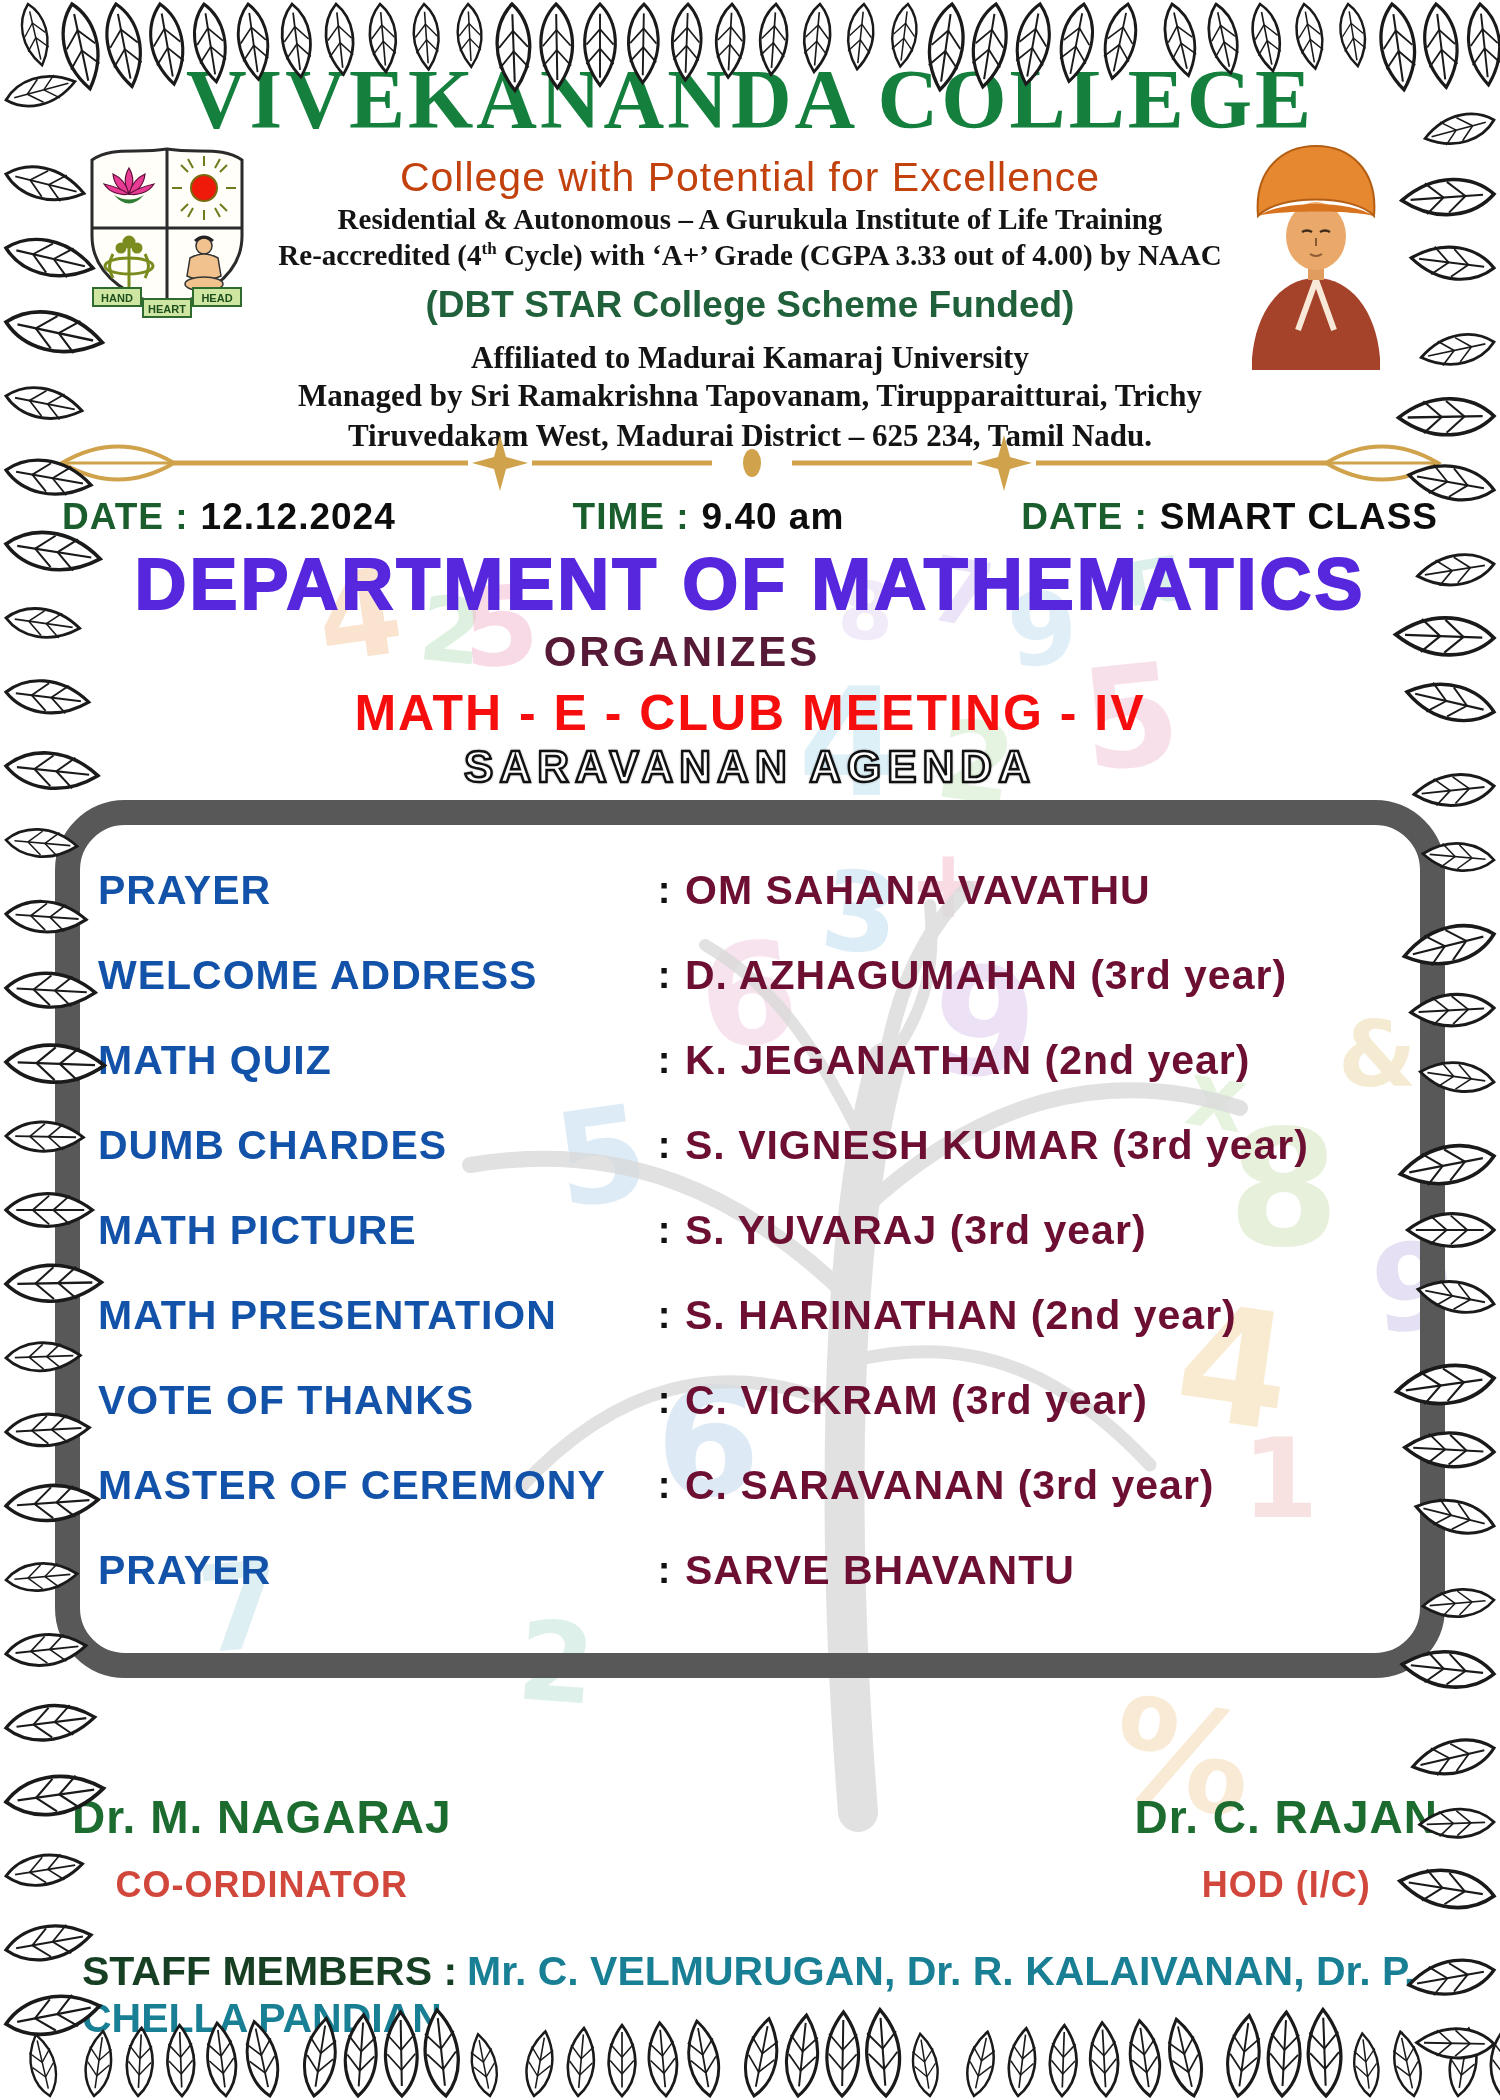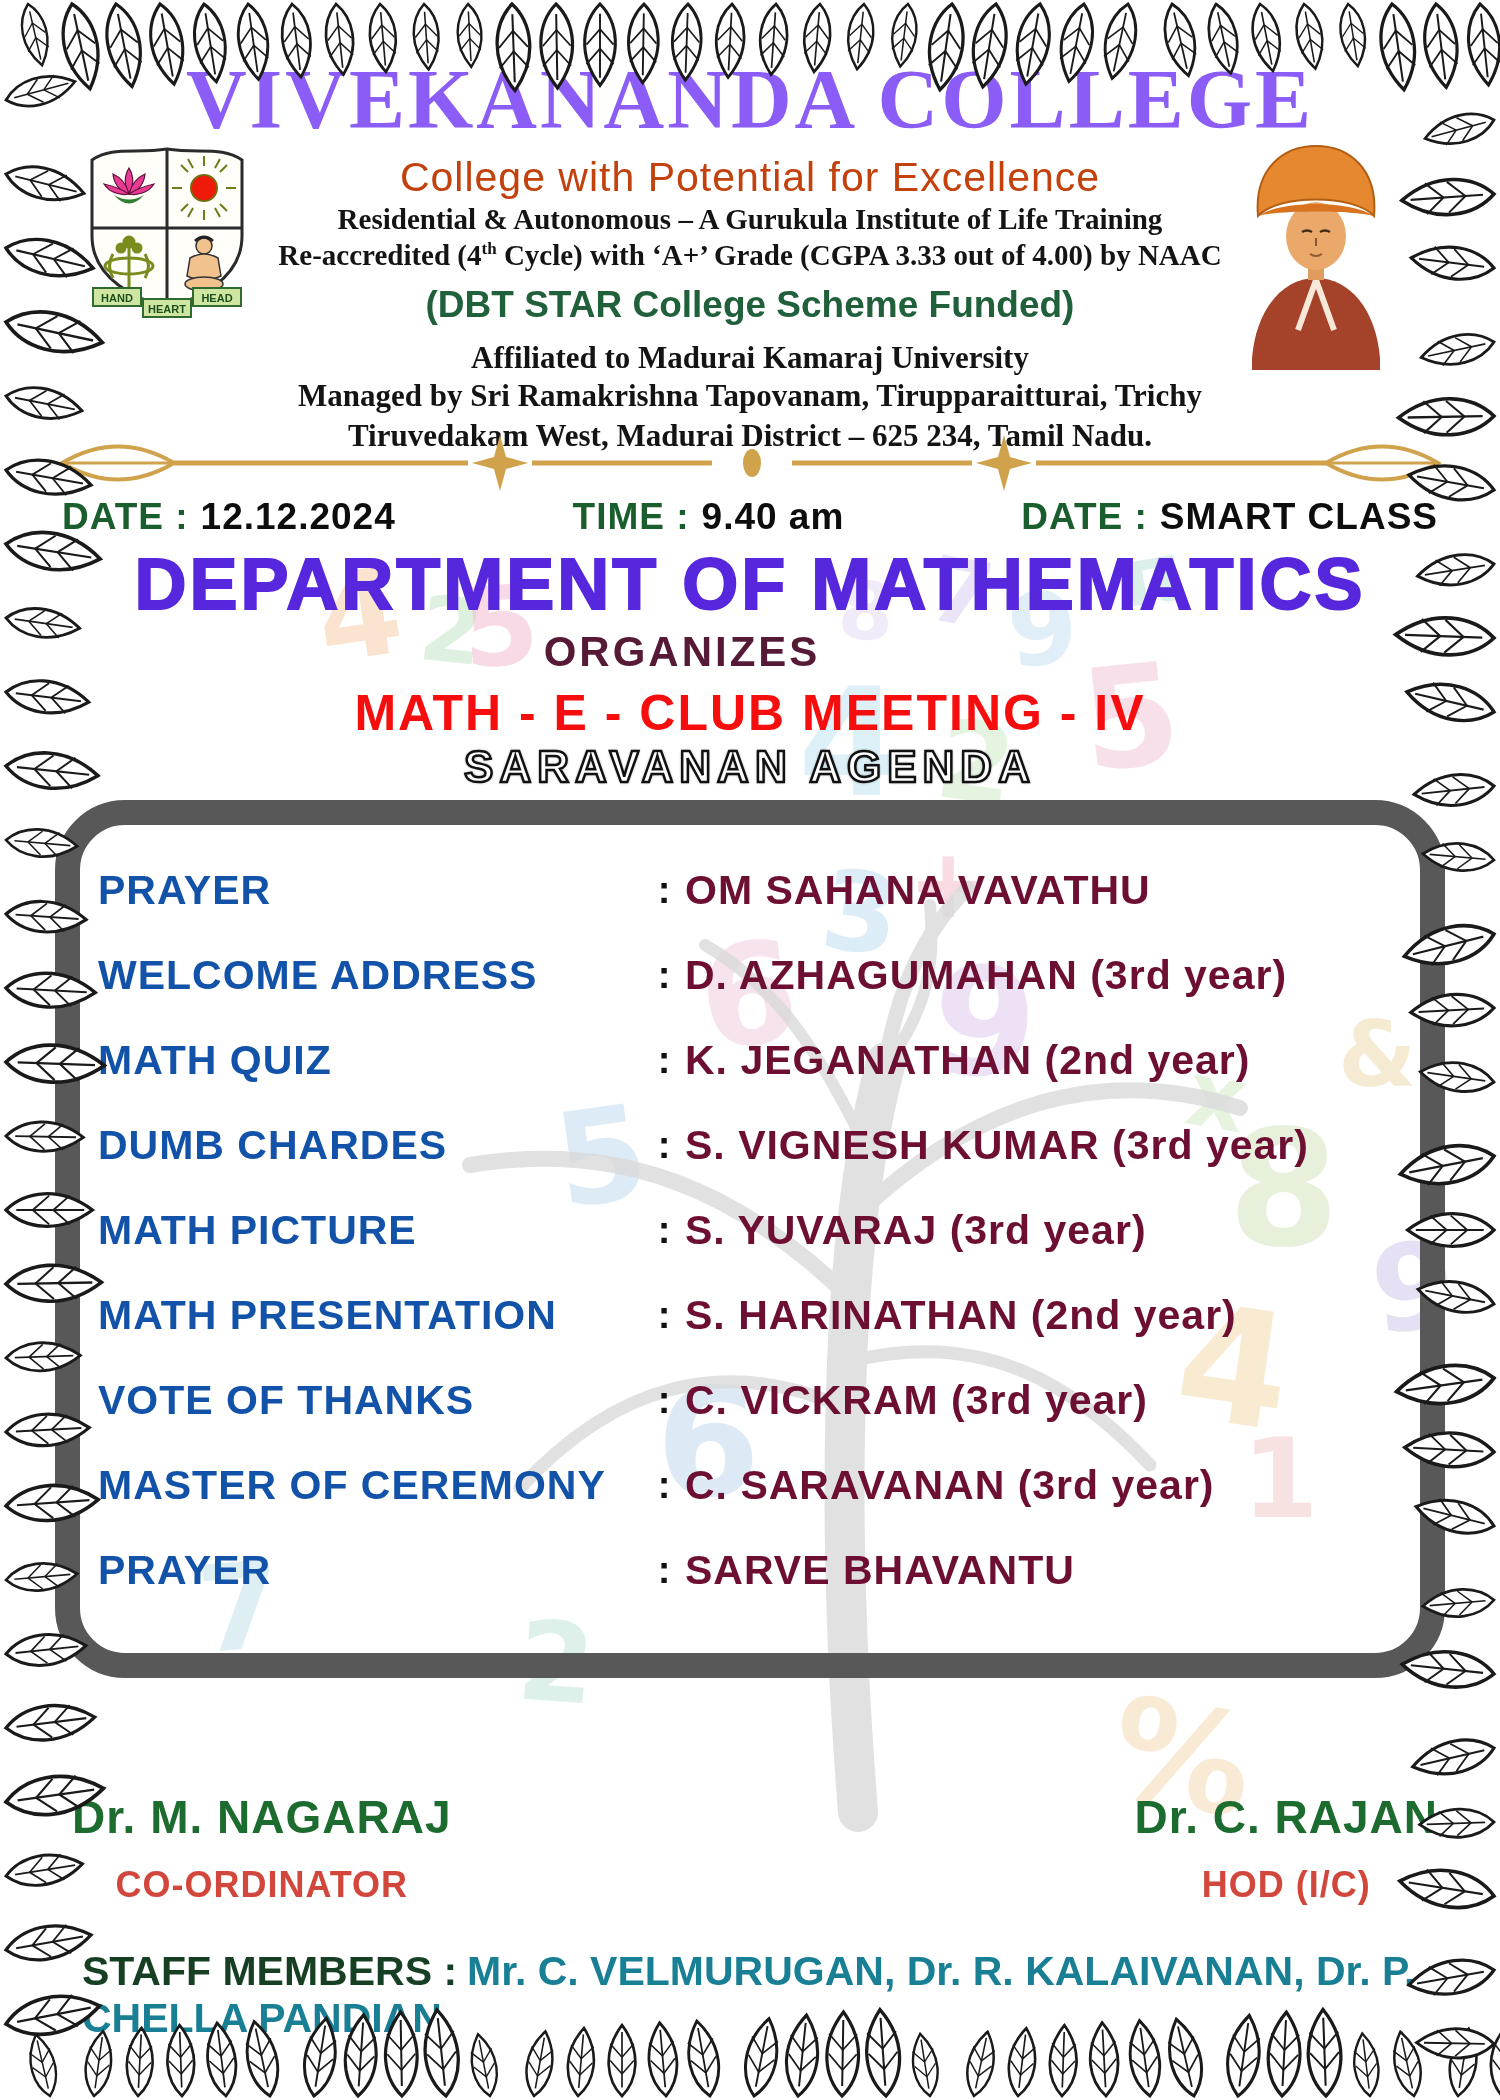--- a/index.html
+++ b/index.html
@@ -6,21 +6,21 @@
   .poster{position:relative;width:1500px;height:2100px;background:#ffffff;overflow:hidden;
           font-family:"Liberation Sans",sans-serif;}
   
   #border-svg{position:absolute;left:0;top:0;width:1500px;height:2100px;z-index:3;pointer-events:none;}
   #tree-svg{position:absolute;left:0;top:0;width:1500px;height:2100px;z-index:0;}
   #bg-numbers{position:absolute;left:0;top:0;width:1500px;height:2100px;z-index:0;}
   .bgnum{position:absolute;font-weight:bold;opacity:.5;line-height:1;font-family:"DejaVu Sans",sans-serif;}
   
   .header{position:absolute;top:58px;left:0;width:1500px;text-align:center;z-index:2;}
   .college-name{font-family:"Liberation Serif",serif;font-weight:bold;font-size:84px;line-height:1;
-                color:#8b5cf6;letter-spacing:3px;}
+                color:#15803d;letter-spacing:3px;}
   .tagline{margin-top:12px;font-size:41px;font-weight:normal;color:#c2410c;letter-spacing:1px;}
   .serifline{font-family:"Liberation Serif",serif;font-weight:bold;font-size:29px;color:#141414;line-height:1.25;}
   .serifline sup{font-size:17px;}
   .dbt{margin-top:10px;font-size:37px;font-weight:bold;color:#20603a;}
   .affil{margin-top:14px;font-family:"Liberation Serif",serif;font-weight:bold;font-size:31px;color:#141414;}
   .managed{font-family:"Liberation Serif",serif;font-weight:bold;font-size:31px;color:#141414;line-height:1.3;}
   #crest-svg{position:absolute;left:80px;top:138px;z-index:2;}
   #portrait-svg{position:absolute;left:1232px;top:130px;z-index:2;}
   .divider{position:absolute;left:0;top:428px;z-index:2;}
   

